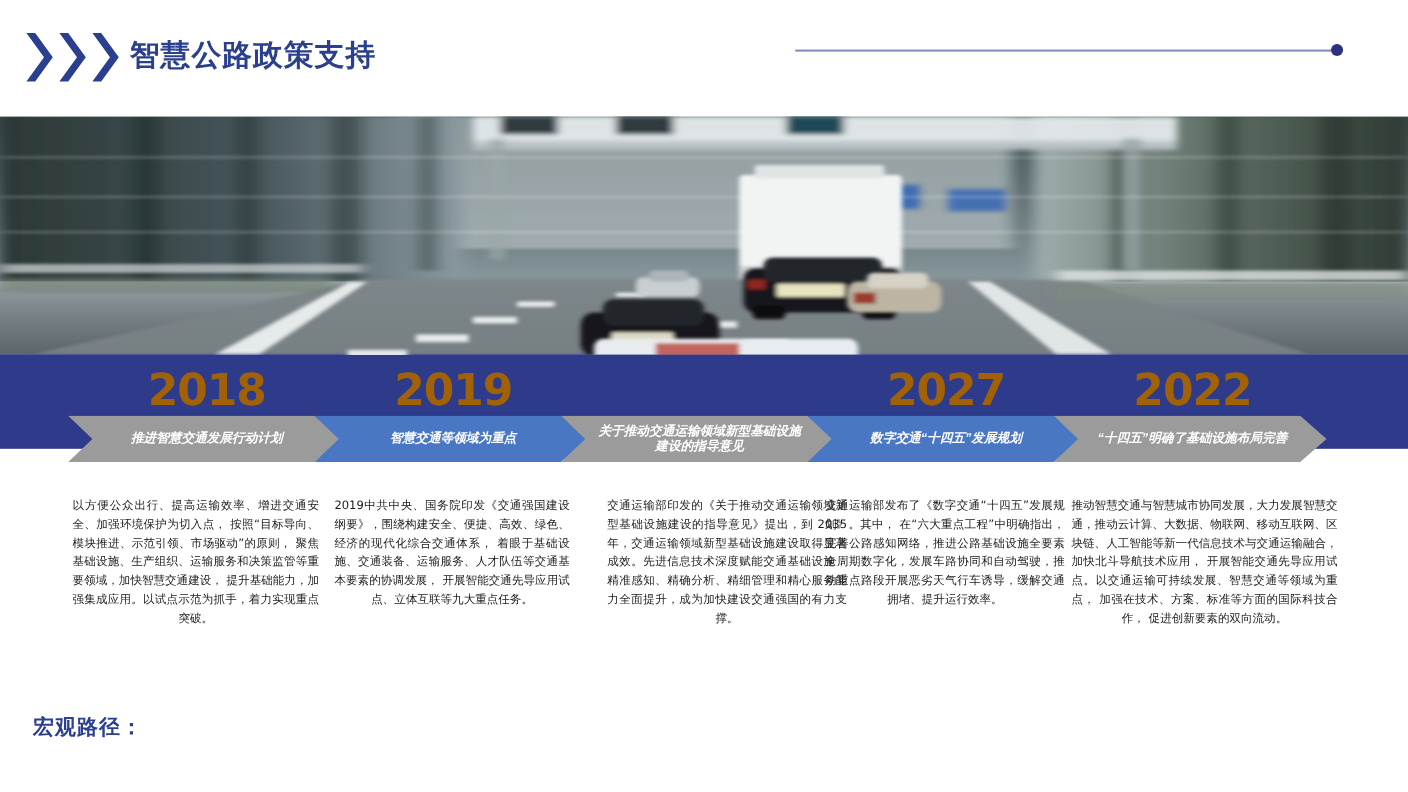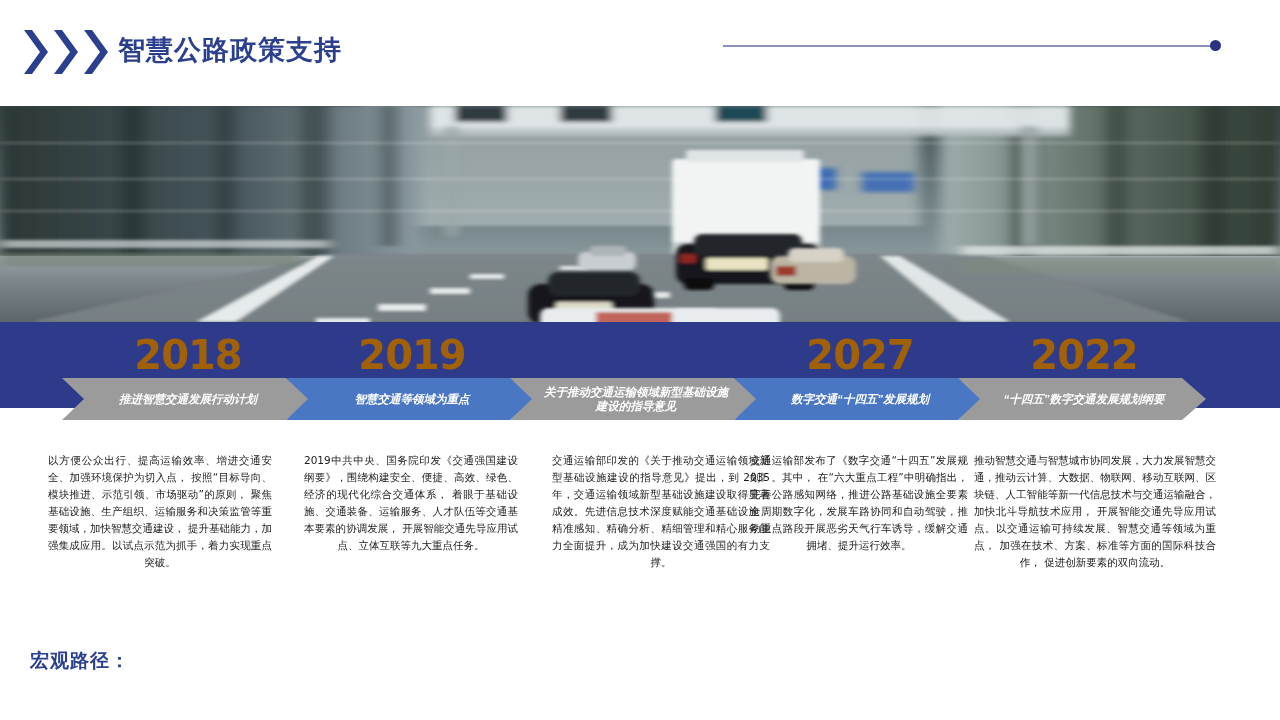--- a/index.html
+++ b/index.html
@@ -260,26 +260,26 @@
       <svg class="shape" viewBox="0 0 248 42" preserveAspectRatio="none">
         <polygon points="0,0 224,0 248,21 224,42 0,42 22,21" fill="#4a77c4"></polygon>
       </svg>
       <div class="lbl">数字交通“十四五”发展规划</div>
     </div>
 
     <div class="arrow-item" style="left:958px; width:248px">
       <svg class="shape" viewBox="0 0 248 42" preserveAspectRatio="none">
         <polygon points="0,0 224,0 248,21 224,42 0,42 22,21" fill="#9b9b9b"></polygon>
       </svg>
-      <div class="lbl">“十四五”数字交通发展规划纲要</div>
+      <div class="lbl">“十四五”明确了基础设施布局完善</div>
     </div>
   </div>
 
   <div class="paras">
-    <div class="para" style="left:48px;  width:224px">以方便公众出行、提高运输效率、增进交通安全、加强环境保护为切入点， 按照“目标导向、模块推进、示范引领、市场驱动”的原则， 聚焦基础设施、生产组织、运输服务和决策监管等重要领域，加快智慧交通建设， 提升基础能力，加强集成应用。以试点示范为抓手，着力实现重点突破。</div>
+    <div class="para" style="left:66px;  width:224px">以方便公众出行、提高运输效率、增进交通安全、加强环境保护为切入点， 按照“目标导向、模块推进、示范引领、市场驱动”的原则， 聚焦基础设施、生产组织、运输服务和决策监管等重要领域，加快智慧交通建设， 提升基础能力，加强集成应用。以试点示范为抓手，着力实现重点突破。</div>
     <div class="para" style="left:304px; width:214px">2019中共中央、国务院印发《交通强国建设纲要》，围绕构建安全、便捷、高效、绿色、经济的现代化综合交通体系， 着眼于基础设施、交通装备、运输服务、人才队伍等交通基本要素的协调发展， 开展智能交通先导应用试点、立体互联等九大重点任务。</div>
     <div class="para" style="left:552px; width:218px">交通运输部印发的《关于推动交通运输领域新型基础设施建设的指导意见》提出，到 2035 年，交通运输领域新型基础设施建设取得显著成效。先进信息技术深度赋能交通基础设施，精准感知、精确分析、精细管理和精心服务能力全面提升，成为加快建设交通强国的有力支撑。</div>
     <div class="para" style="left:974px; width:242px">推动智慧交通与智慧城市协同发展，大力发展智慧交通，推动云计算、大数据、物联网、移动互联网、区块链、人工智能等新一代信息技术与交通运输融合，加快北斗导航技术应用， 开展智能交通先导应用试点。以交通运输可持续发展、智慧交通等领域为重点， 加强在技术、方案、标准等方面的国际科技合作， 促进创新要素的双向流动。</div>
     <div class="para" style="left:750px; width:218px">交通运输部发布了《数字交通“十四五”发展规划》。其中， 在“六大重点工程”中明确指出，完善公路感知网络，推进公路基础设施全要素全周期数字化，发展车路协同和自动驾驶，推动重点路段开展恶劣天气行车诱导，缓解交通拥堵、提升运行效率。</div>
   </div>
 
   <div class="macro-label">宏观路径：</div>
   <div class="footer">
 
     

